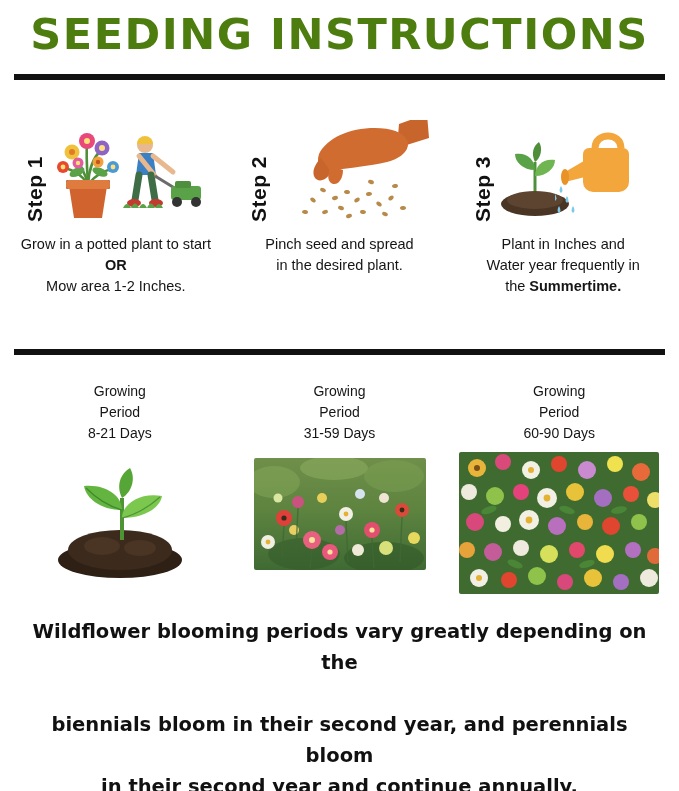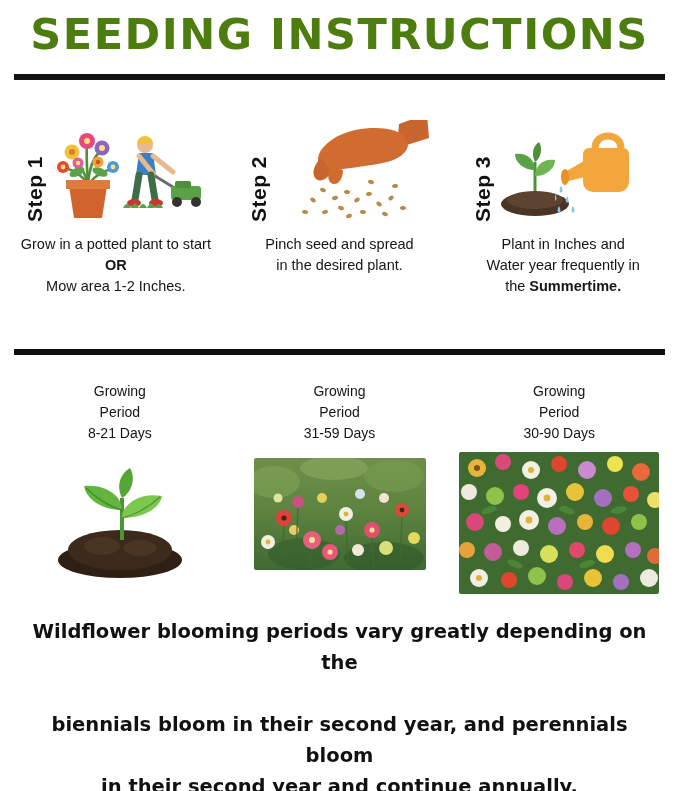--- a/index.html
+++ b/index.html
@@ -382,21 +382,21 @@
             <path d="M148 59 L146 104"></path>
             <path d="M44 50 L42 92"></path>
         </g>
       </svg>
     </div>
 
     <div class="grow-col">
       <div class="grow-head">
         <span>Growing</span><br>
         <span>Period</span><br>
-        <span>30-90 Days</span>
+        <span>60-90 Days</span>
       </div>
       <svg class="grow-img" style="margin-top:8px;" width="200" height="142" viewBox="0 0 200 142">
         <rect width="200" height="142" fill="#3f6b30"></rect>
 
         <g>
           <circle cx="18" cy="16" r="9" fill="#e8b53a"></circle>
             <circle cx="18" cy="16" r="3" fill="#7a4f18"></circle>
           <circle cx="44" cy="10" r="8" fill="#d94a7a"></circle>
           <circle cx="72" cy="18" r="9" fill="#f2f0e4"></circle>
             <circle cx="72" cy="18" r="3" fill="#e3b233"></circle>

